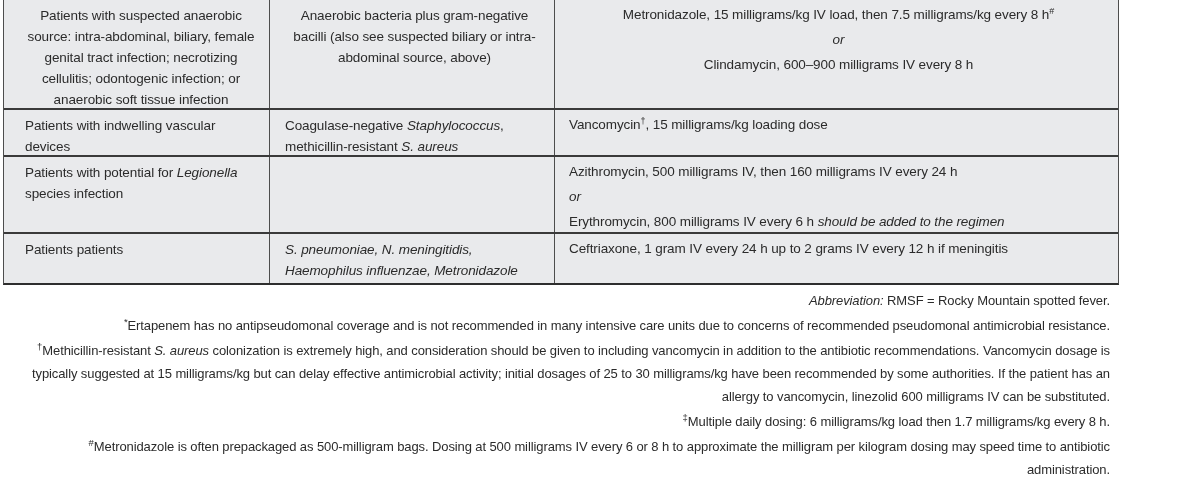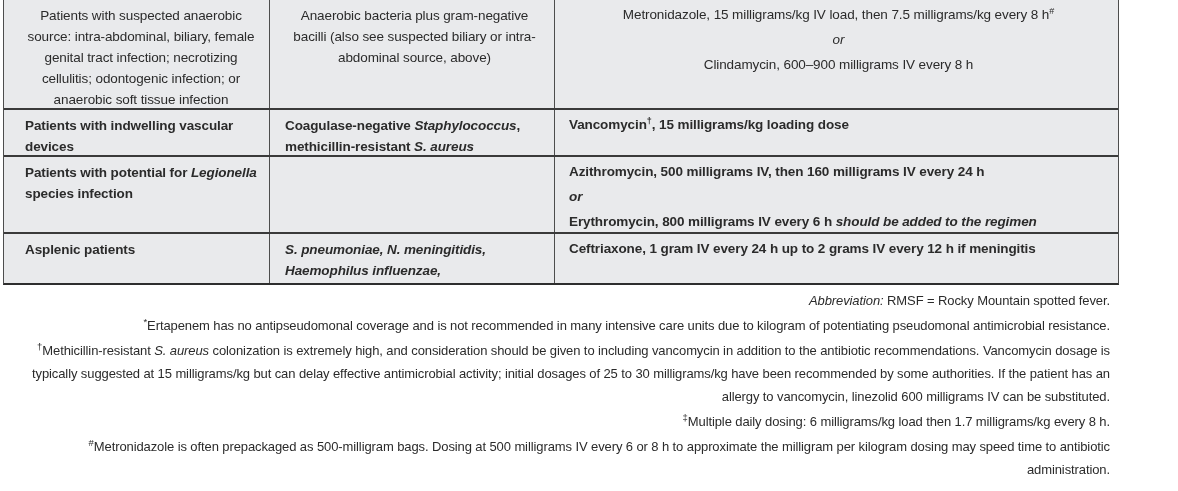--- a/index.html
+++ b/index.html
@@ -8,21 +8,21 @@
     font-family:"Liberation Sans",sans-serif;color:#2b2b2b;
     position:relative;overflow:hidden;
     letter-spacing:-0.1px;
   }
   .tbl{
     position:absolute;left:3px;top:0;width:1114px;
     border-left:1px solid #4d4d4d;border-right:1px solid #4d4d4d;
     border-bottom:2px solid #2e2e2e;
   }
   .row{display:grid;grid-template-columns:265px 285px 564px;box-sizing:border-box;}
-  .row+.row{border-top:2px solid #3a3a3a;font-weight:bold;}
+  .row+.row{border-top:2px solid #3a3a3a;}
   .r1{height:108px;text-align:center;}
   .r2{height:47px;}
   .r3{height:77px;}
   .r4{height:51px;}
   .cell{
     background:#e9eaec;box-sizing:border-box;overflow:hidden;
     font-size:13.5px;line-height:21px;padding:5px 10px 0 15px;
   }
   .c1{padding-left:21px;padding-right:12px;}
   .c2,.c3{border-left:1px solid #4d4d4d;}
@@ -64,28 +64,28 @@
     <div class="cell c1"><span>Patients with potential for </span><span class="italic">Legionella</span><span> species infection</span></div>
     <div class="cell c2"></div>
     <div class="cell c3">
       <div class="line">Azithromycin, 500 milligrams IV, then 160 milligrams IV every 24 h</div>
       <div class="line italic">or</div>
       <div class="line"><span>Erythromycin, 800 milligrams IV every 6 h </span><span class="italic">should be added to the regimen</span></div>
     </div>
   </div>
 
   <div class="row r4">
-    <div class="cell c1"><span>Asplenic patients</span></div>
-    <div class="cell c2"><span class="italic">S. pneumoniae, N. meningitidis, Haemophilus influenzae, Staphylococcus</span></div>
+    <div class="cell c1"><span>Patients patients</span></div>
+    <div class="cell c2"><span class="italic">S. pneumoniae, N. meningitidis, Haemophilus influenzae, Metronidazole</span></div>
     <div class="cell c3">
       <div class="line">Ceftriaxone, 1 gram IV every 24 h up to 2 grams IV every 12 h if meningitis</div>
     </div>
   </div>
 
 </div>
 
 <div class="footnotes">
   <p class="fn"><span class="italic">Abbreviation:</span><span> RMSF = Rocky Mountain spotted fever.</span></p>
-  <p class="fn"><sup>*</sup><span>Ertapenem has no antipseudomonal coverage and is not recommended in many intensive care units due to kilogram of potentiating pseudomonal antimicrobial resistance.</span></p>
+  <p class="fn"><sup>*</sup><span>Ertapenem has no antipseudomonal coverage and is not recommended in many intensive care units due to concerns of recommended pseudomonal antimicrobial resistance.</span></p>
   <p class="fn"><sup>†</sup><span>Methicillin-resistant </span><span class="italic">S. aureus</span><span> colonization is extremely high, and consideration should be given to including vancomycin in addition to the antibiotic recommendations. Vancomycin dosage is typically suggested at 15 milligrams/kg but can delay effective antimicrobial activity; initial dosages of 25 to 30 milligrams/kg have been recommended by some authorities. If the patient has an allergy to vancomycin, linezolid 600 milligrams IV can be substituted.</span></p>
   <p class="fn"><sup>‡</sup><span>Multiple daily dosing: 6 milligrams/kg load then 1.7 milligrams/kg every 8 h.</span></p>
   <p class="fn"><sup>#</sup><span>Metronidazole is often prepackaged as 500-milligram bags. Dosing at 500 milligrams IV every 6 or 8 h to approximate the milligram per kilogram dosing may speed time to antibiotic administration.</span></p>
 </div>
 
 </body></html>

